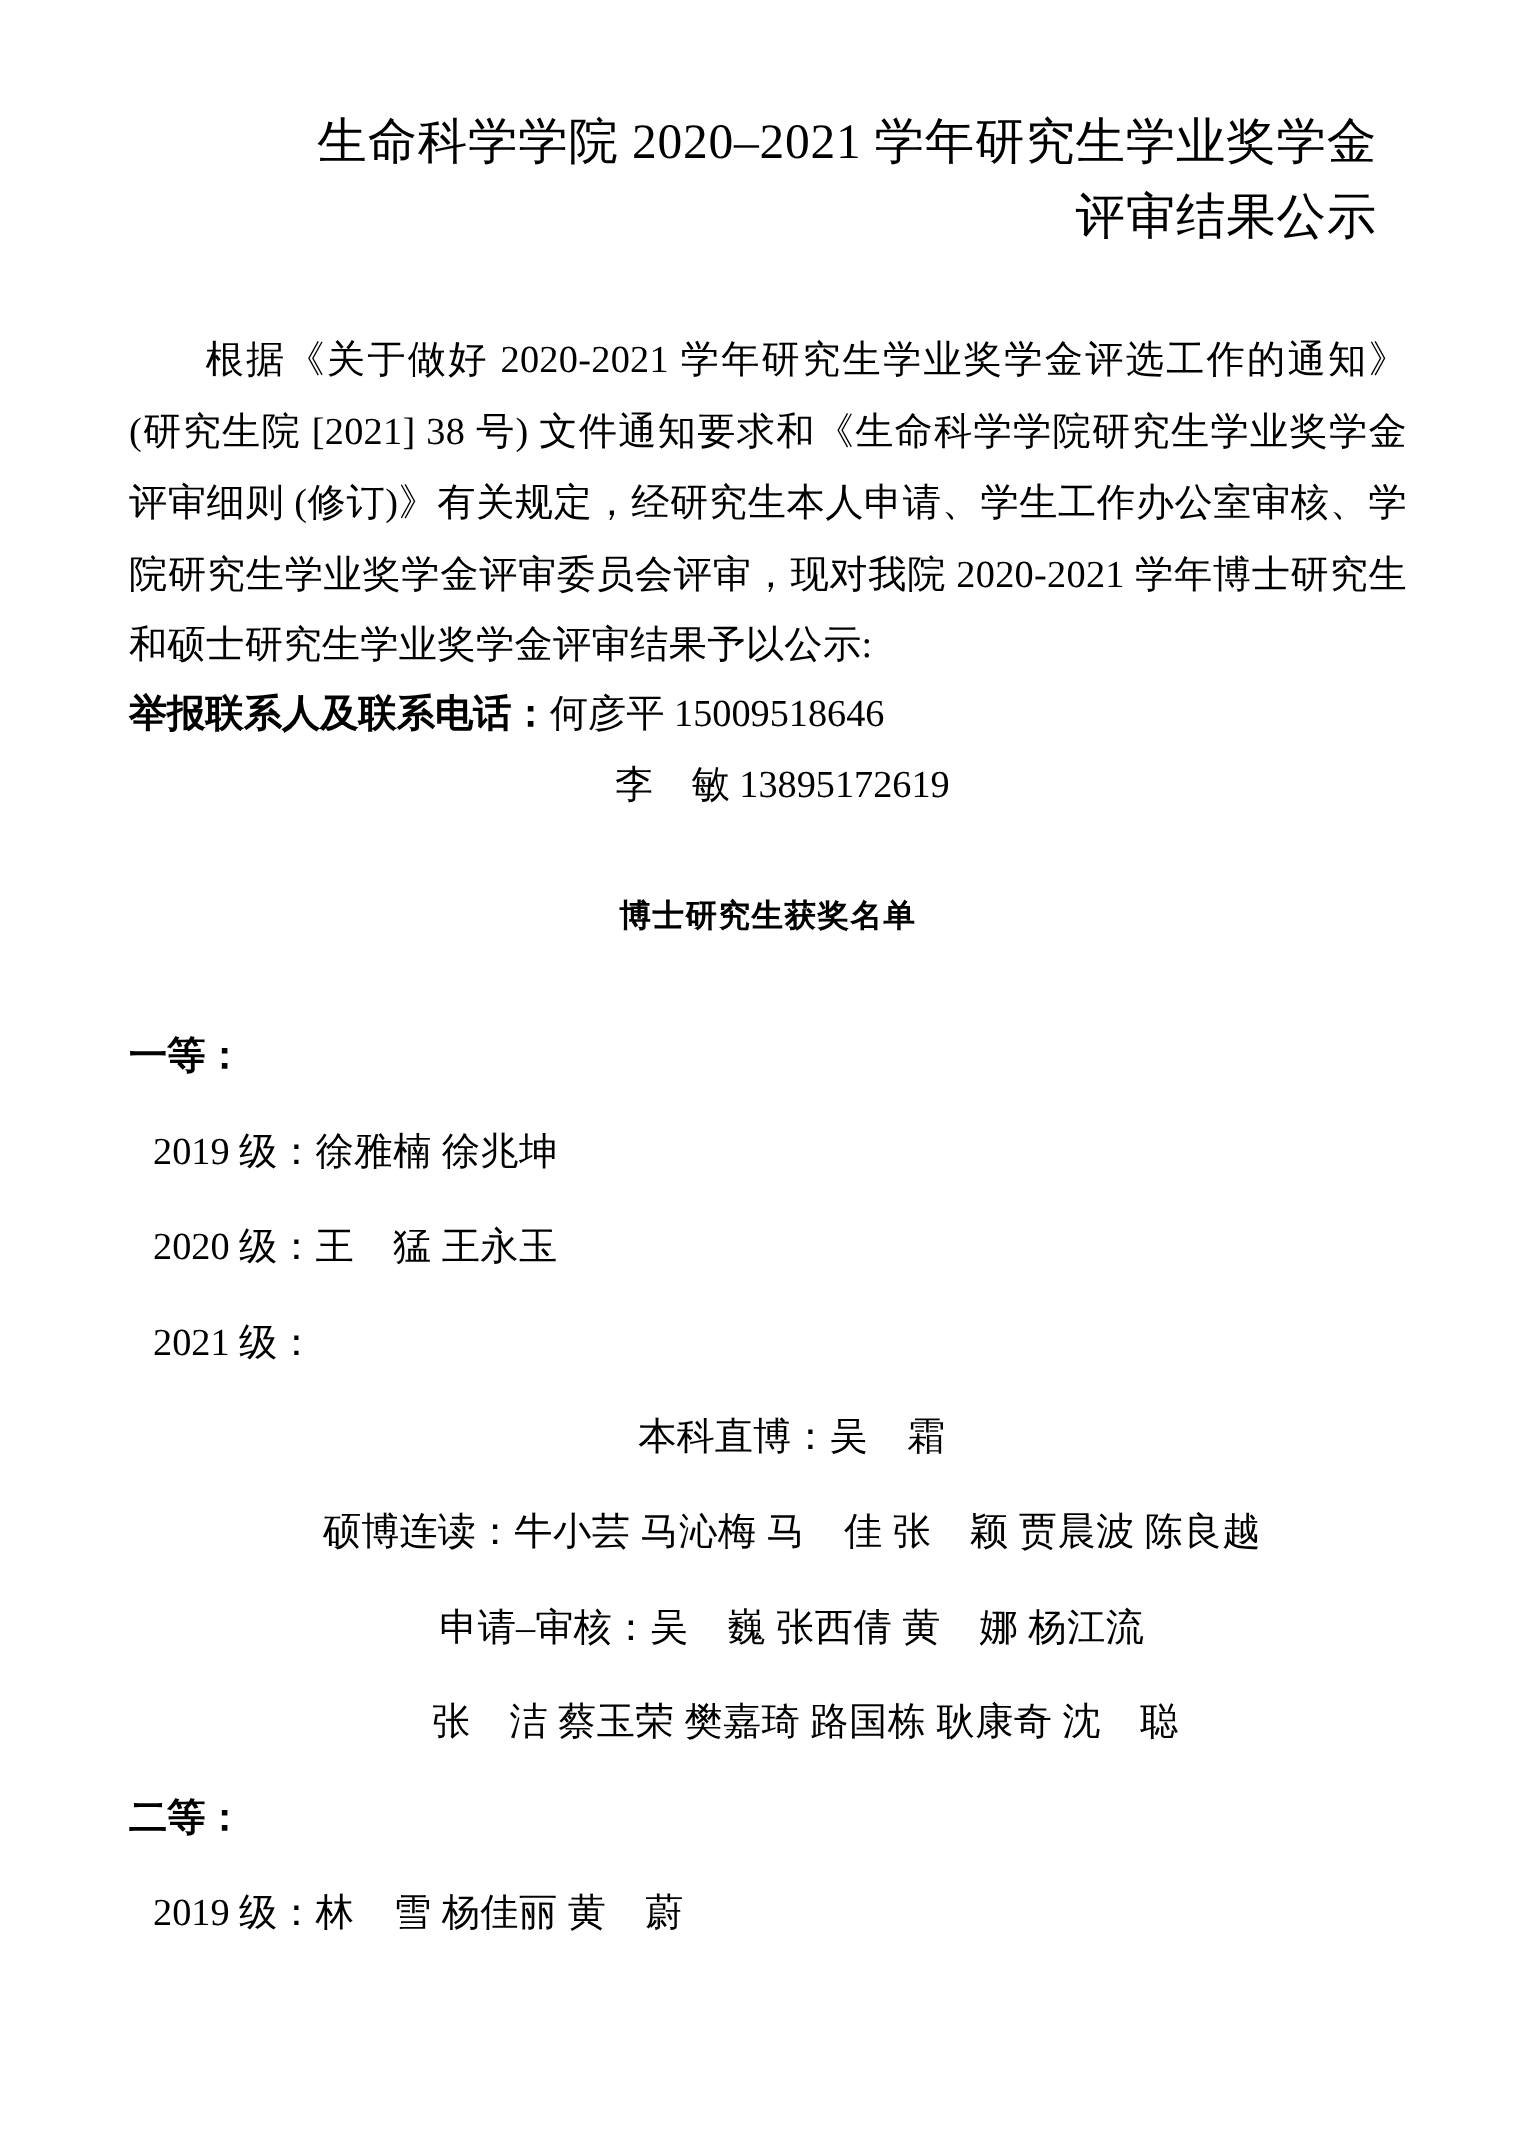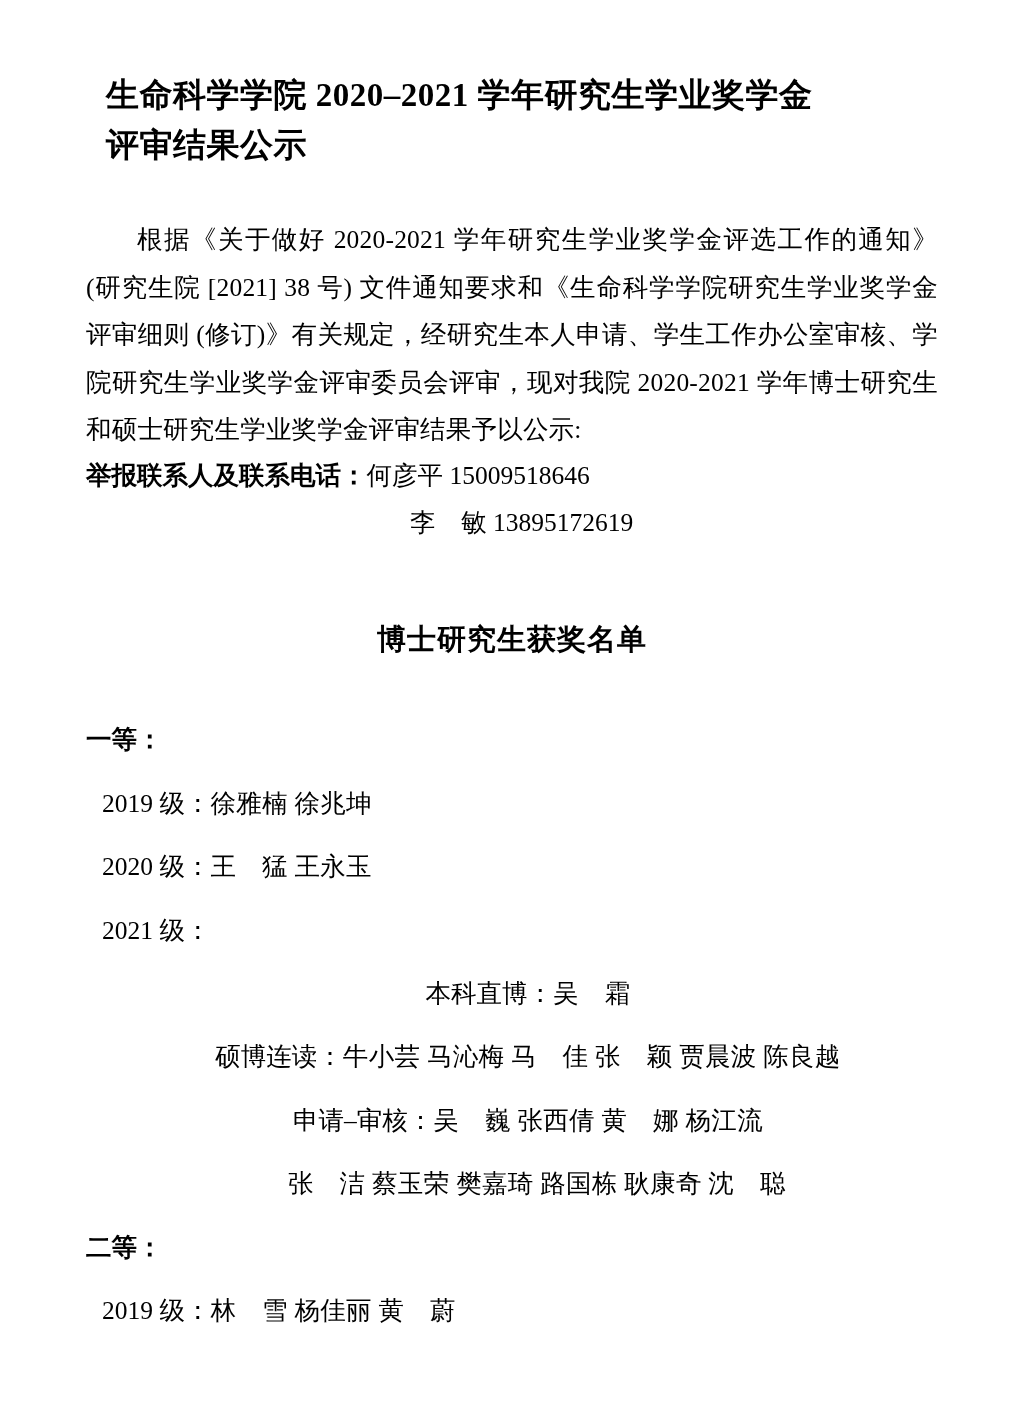--- a/index.html
+++ b/index.html
@@ -14,23 +14,23 @@
     color: #000000;
   }
   .page {
     width: 1024px;
     min-height: 1427px;
     box-sizing: border-box;
     padding: 52px 86px 20px 86px;
     position: relative;
   }
   .doc-title {
-    text-align: left;
+    text-align: right;
     font-size: 33px;
-    font-weight: bold;
+    font-weight: normal;
     line-height: 1.52;
     letter-spacing: 0.5px;
     margin: 18px 20px 0 20px;
   }
   .doc-title .line {
     display: block;
   }
   .body-block {
     margin-top: 46px;
   }
@@ -50,23 +50,23 @@
     white-space: nowrap;
   }
   .kv-line .label {
     font-weight: bold;
   }
   .kv-line.second-phone {
     padding-left: 324px;
   }
   .section-title {
     text-align: center;
-    font-size: 29px;
+    font-size: 21px;
     font-weight: bold;
-    margin: 74px 0 0 0;
+    margin: 50px 0 0 0;
     letter-spacing: 1px;
   }
   .award-list {
     margin-top: 56px;
   }
   .grade-head {
     font-size: 25.5px;
     font-weight: bold;
     line-height: 1.86;
     margin: 0;

